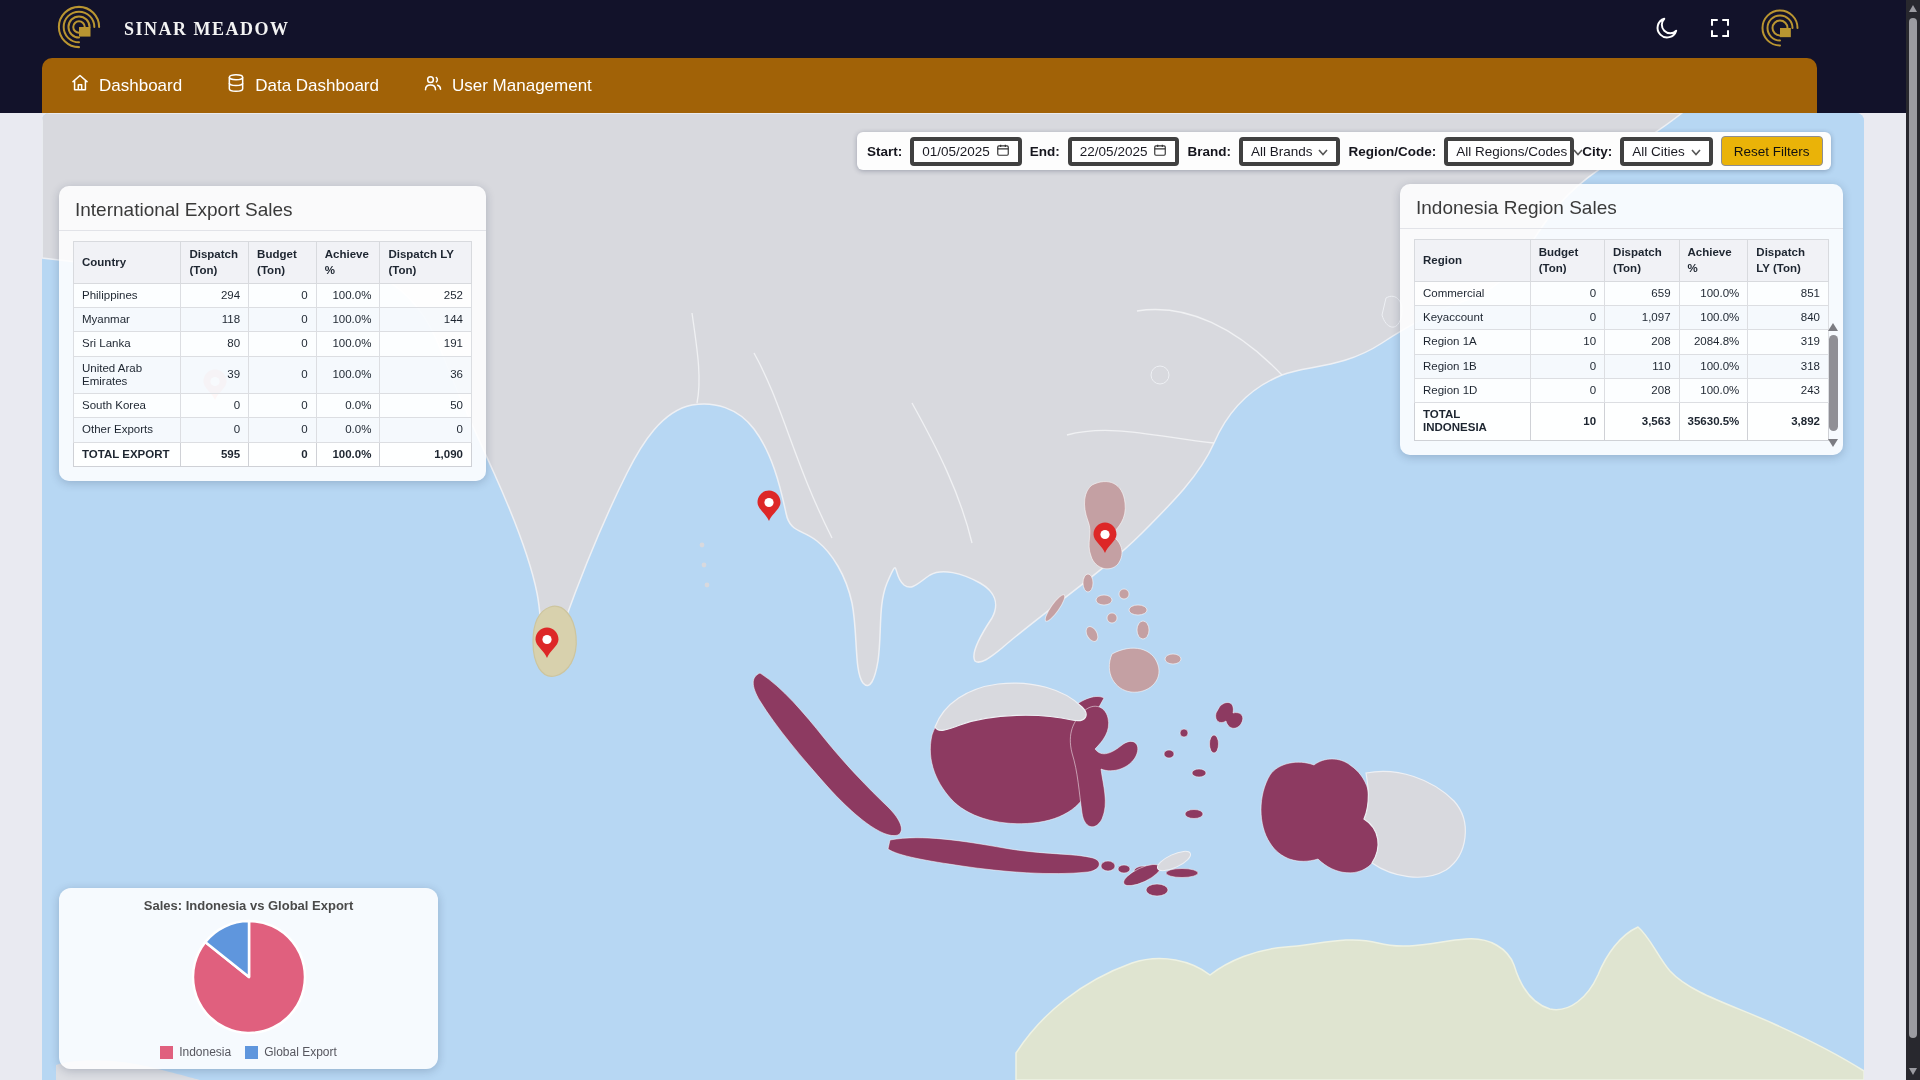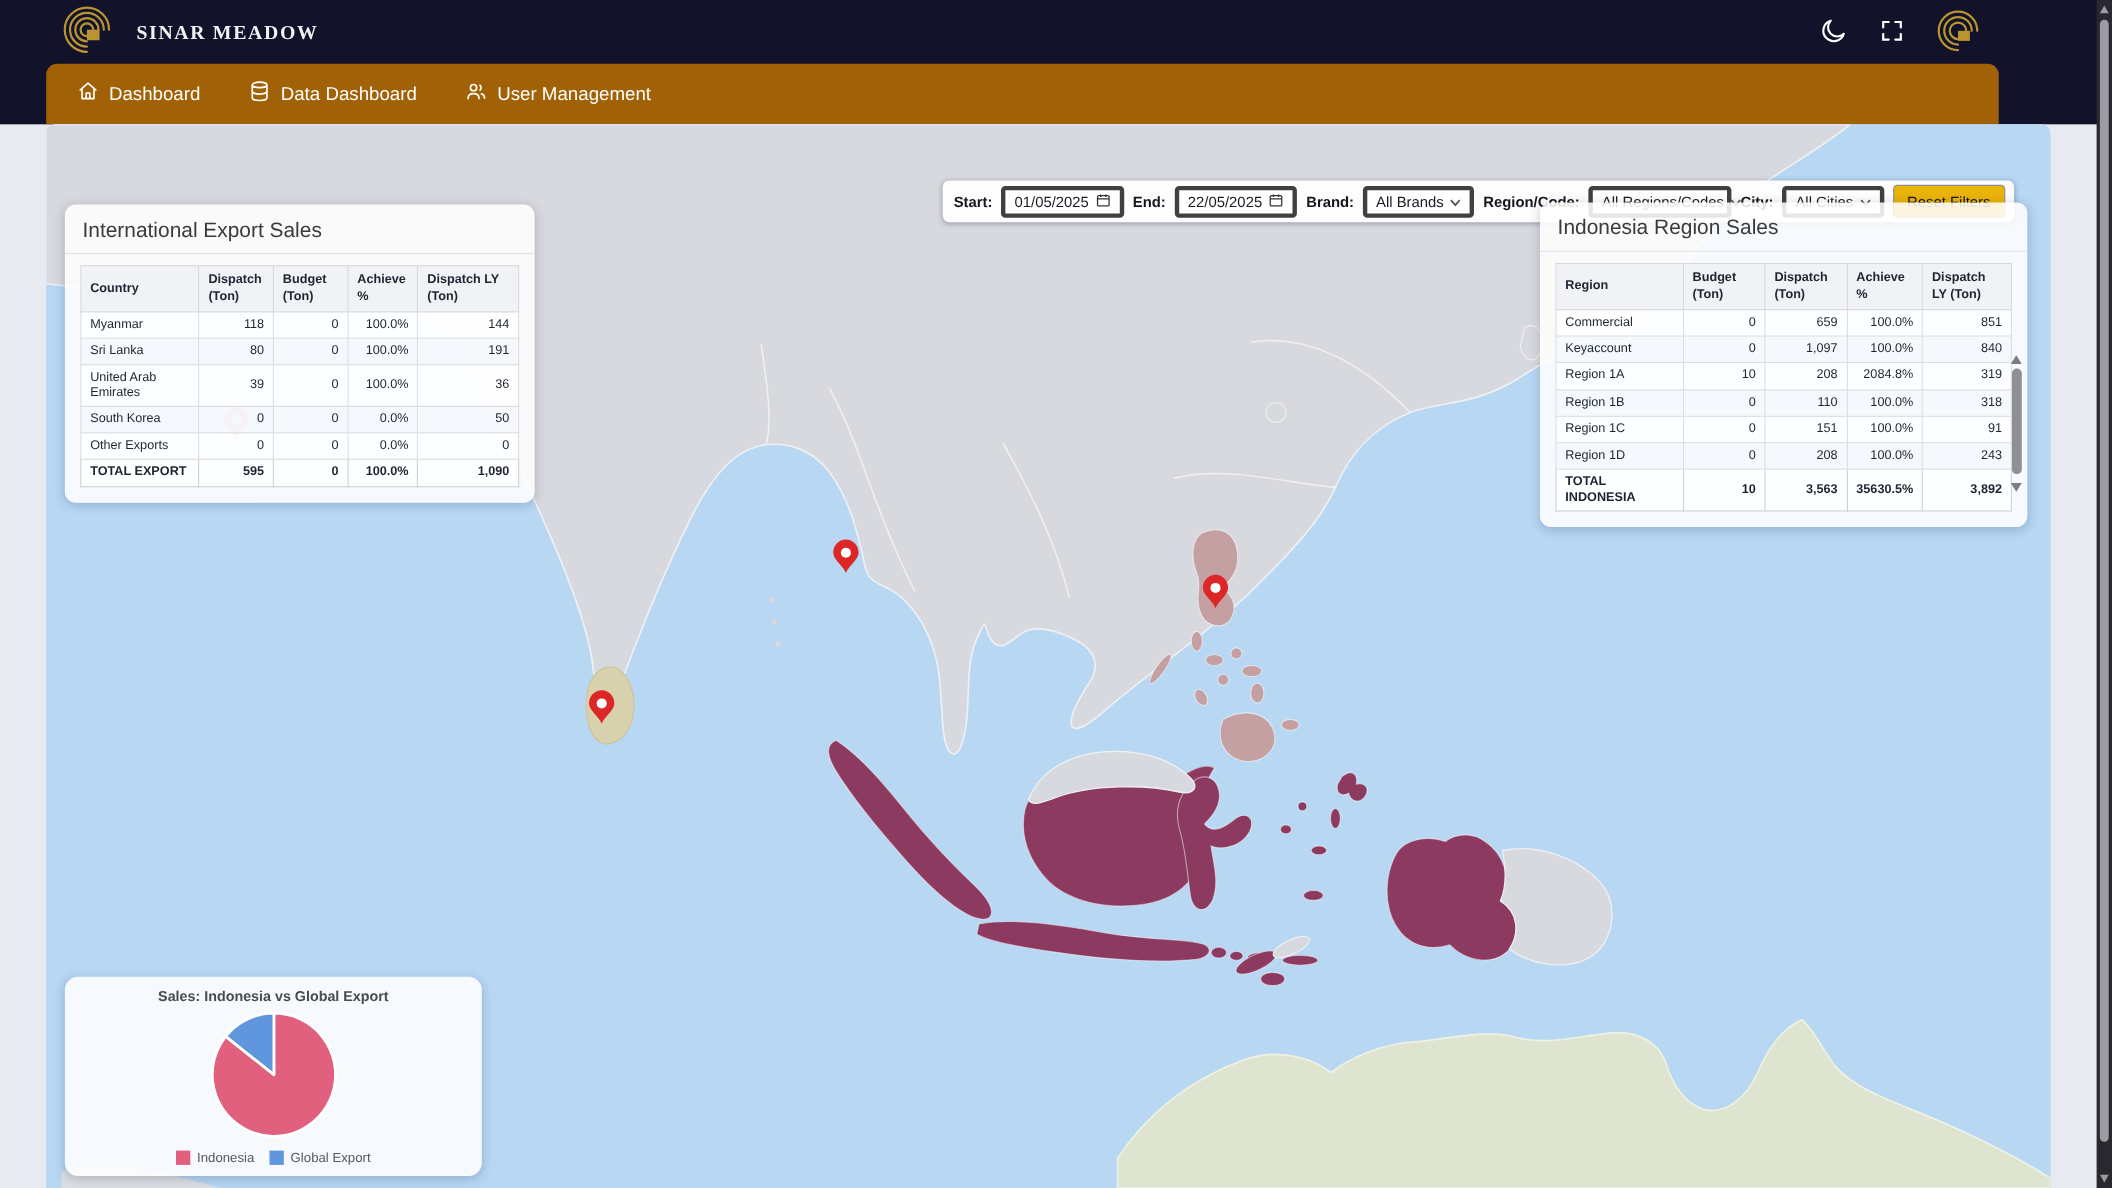--- a/index.html
+++ b/index.html
@@ -50,21 +50,21 @@
   .inner-scroll { position:absolute; right:4px; top:94px; width:12px; height:150px; }
   .inner-scroll .tri-up { width:0; height:0; border-left:5px solid transparent; border-right:5px solid transparent;
     border-bottom:8px solid #7c7c82; margin:0 auto; }
   .inner-scroll .tri-down { width:0; height:0; border-left:5px solid transparent; border-right:5px solid transparent;
     border-top:8px solid #7c7c82; margin:8px auto 0 auto; }
   .inner-scroll .thumb { width:9px; margin:4px auto 0 auto; height:96px; background:#8f8f95; border-radius:5px; }
 
   
   .filter-bar { position:absolute; left:857px; top:132px; width:974px; height:38px;
     background:#fdfdfd; border-radius:6px; box-shadow:0 1px 5px rgba(20,30,60,0.3);
-    display:flex; align-items:center; padding:0 10px; gap:8px; font-size:13.5px; color:#15151d;margin-top:32px; }
+    display:flex; align-items:center; padding:0 10px; gap:8px; font-size:13.5px; color:#15151d; }
   .f-label { font-weight:bold; white-space:nowrap; }
   .f-input { height:29px; border:4px solid #404040; border-radius:4px; background:#fff;
     display:flex; align-items:center; justify-content:space-between; padding:0 8px; gap:6px;
     font-size:13.5px; color:#1a1a22; cursor:pointer; white-space:nowrap; }
   .f-date { width:118px; }
   .f-sel-brand { width:118px; }
   .f-sel-region { width:130px; }
   .f-sel-city { width:106px; }
   .reset-btn { height:30px; border:1px solid #8d8d93; border-radius:4px; background:#eab308;
     font-size:13.5px; color:#111; padding:0 12px; cursor:pointer; white-space:nowrap; }
@@ -387,20 +387,27 @@
           <tr>
             <th>Country</th>
             <th>Dispatch (Ton)</th>
             <th>Budget (Ton)</th>
             <th>Achieve %</th>
             <th>Dispatch LY (Ton)</th>
           </tr>
         </thead>
       <tbody>
           <tr>
+            <td>Philippines</td>
+            <td class="num">294</td>
+            <td class="num">0</td>
+            <td class="num">100.0%</td>
+            <td class="num">252</td>
+          </tr>
+          <tr>
             <td>Myanmar</td>
             <td class="num">118</td>
             <td class="num">0</td>
             <td class="num">100.0%</td>
             <td class="num">144</td>
           </tr>
           <tr>
             <td>Sri Lanka</td>
             <td class="num">80</td>
             <td class="num">0</td>
@@ -485,27 +492,20 @@
             <td class="num">319</td>
           </tr>
           <tr>
             <td>Region 1B</td>
             <td class="num">0</td>
             <td class="num">110</td>
             <td class="num">100.0%</td>
             <td class="num">318</td>
           </tr>
           <tr>
-            <td>Region 1C</td>
-            <td class="num">0</td>
-            <td class="num">151</td>
-            <td class="num">100.0%</td>
-            <td class="num">91</td>
-          </tr>
-          <tr>
             <td>Region 1D</td>
             <td class="num">0</td>
             <td class="num">208</td>
             <td class="num">100.0%</td>
             <td class="num">243</td>
           </tr>
         </tbody>
       <tfoot>
           <tr>
             <td>TOTAL INDONESIA</td>

